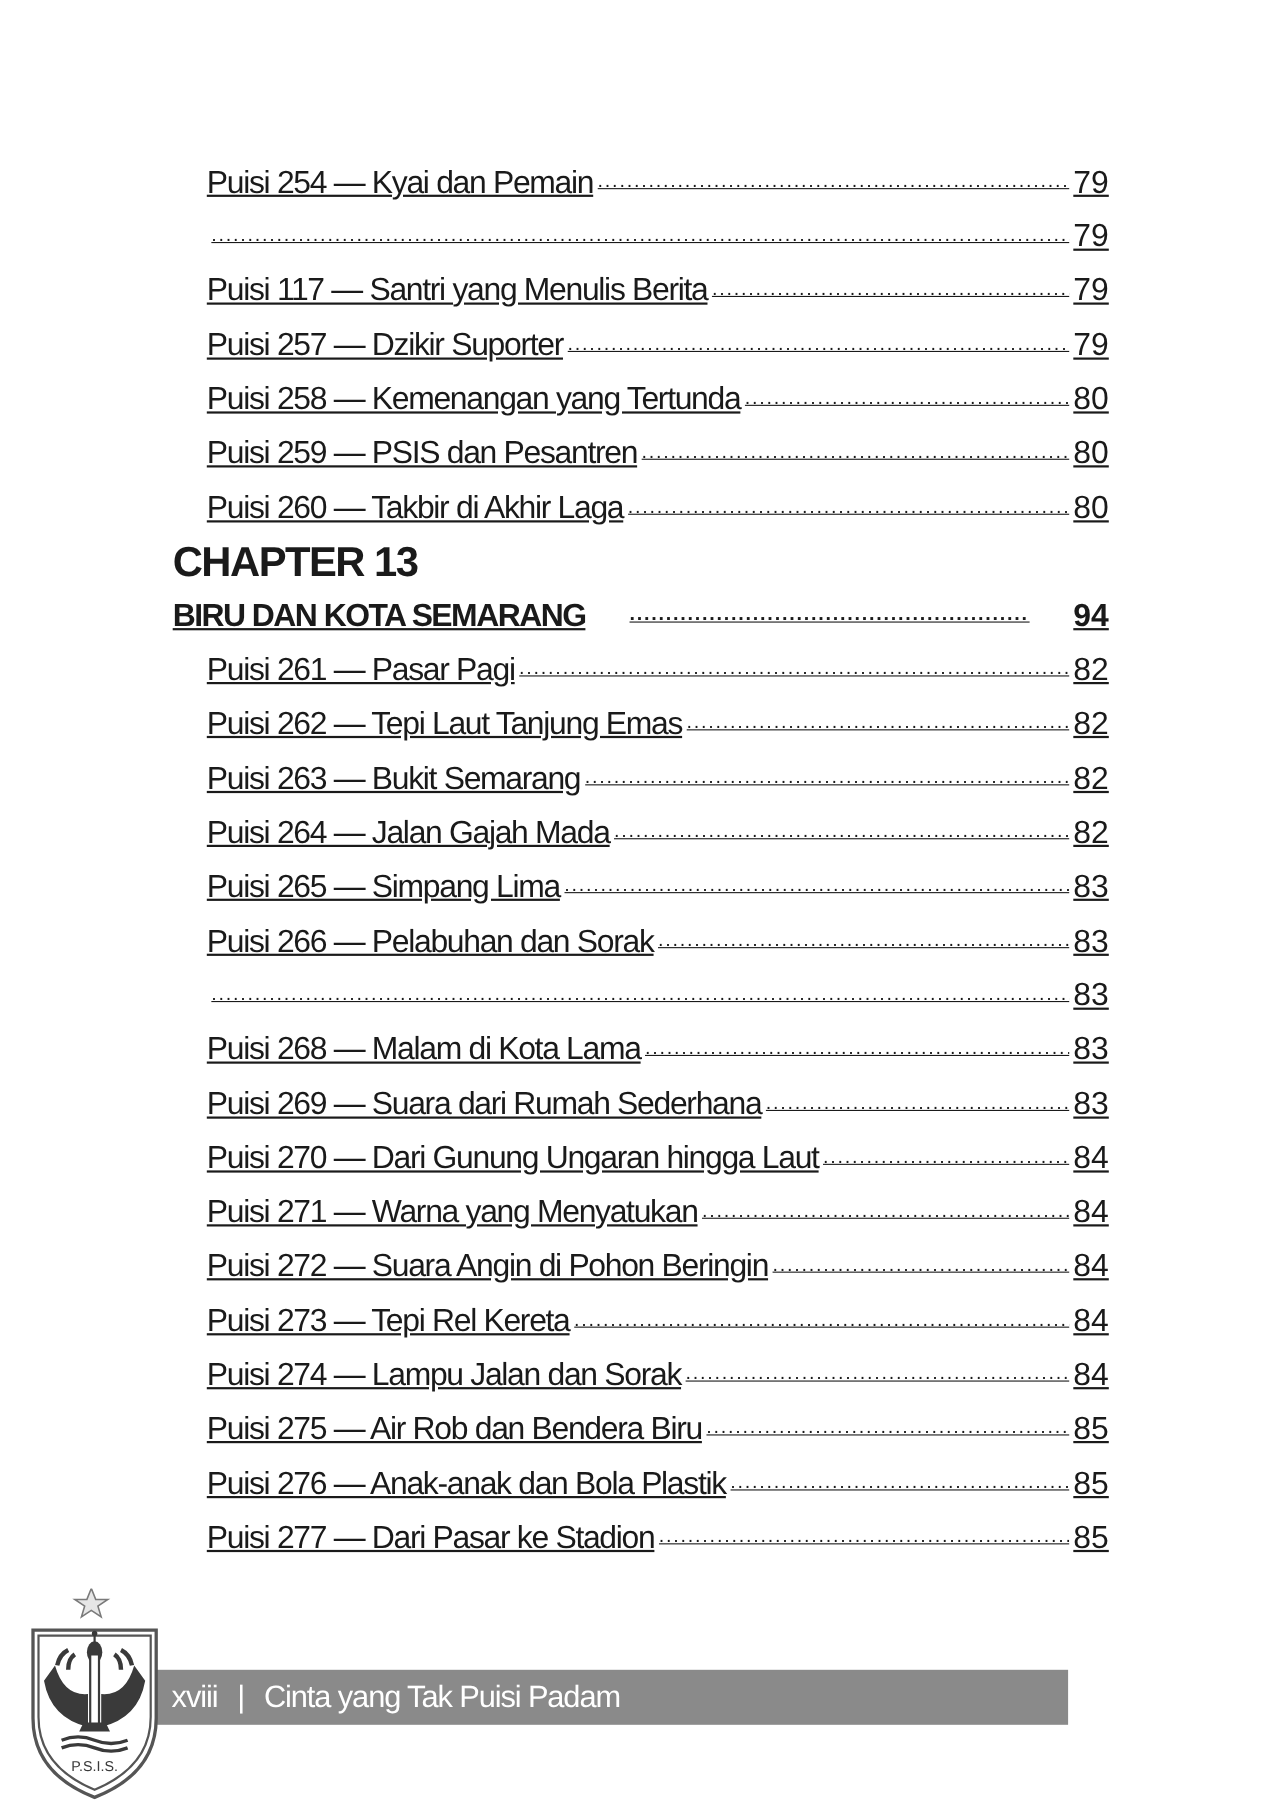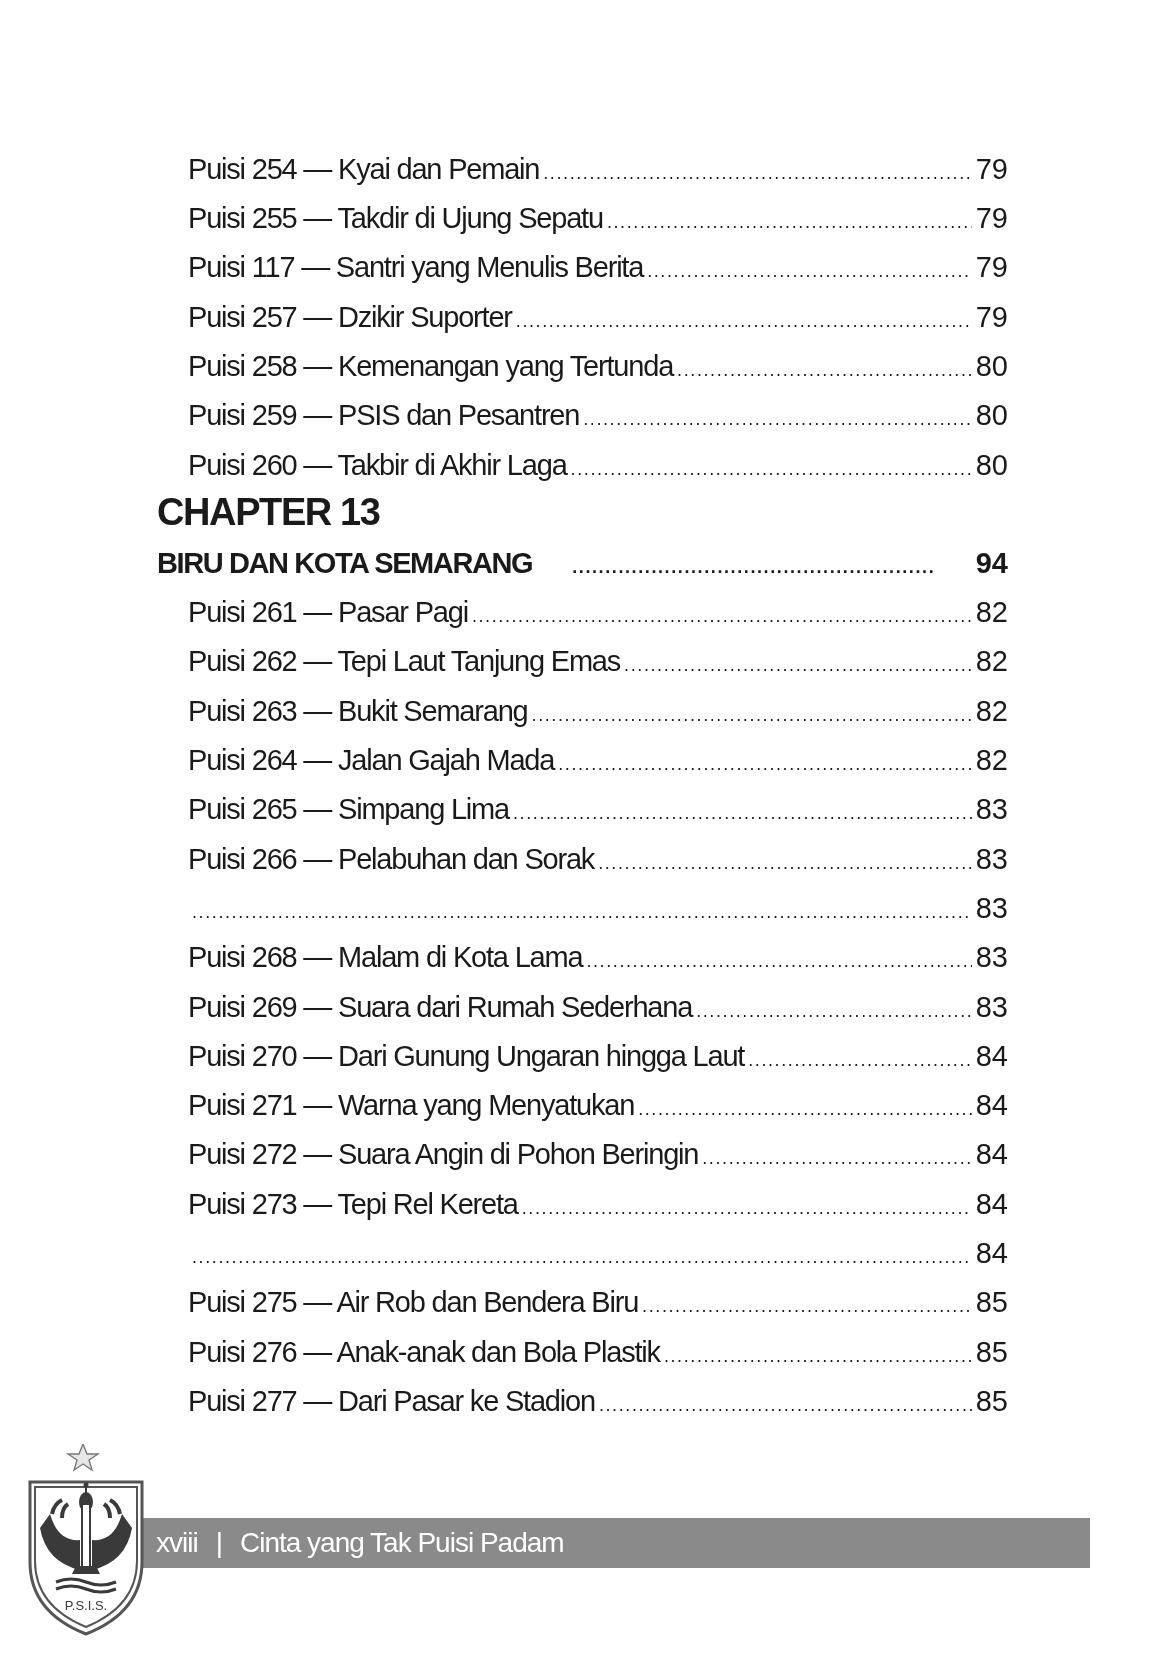--- a/index.html
+++ b/index.html
@@ -14,25 +14,26 @@
   }
   .toc {
     position: absolute;
     left: 0;
     top: 146px;
     width: 1166px;
   }
   .row {
     position: absolute;
     display: flex;
-    align-items: flex-end;
+    align-items: center;
     height: 40px;
     font-size: 29px;
     letter-spacing: -1.2px;
     white-space: nowrap;
+    text-decoration: underline;
   }
   .row.entry { left: 188px; width: 820px; }
   .row.chapter { left: 157px; width: 851px; font-weight: bold; letter-spacing: -1.4px; gap: 36px; }
   .row .title { flex: 0 0 auto; }
   .row .leader {
     flex: 1 1 auto;
     overflow: hidden;
     margin: 0 4px;
     color: #1a1a1a;
     letter-spacing: 1.6px;
@@ -48,21 +49,21 @@
     position: absolute;
     left: 157px;
     font-size: 38px;
     font-weight: bold;
     letter-spacing: -1.4px;
   }
   .footer-bar {
     position: absolute;
     left: 140px;
     top: 1518px;
-    width: 950px;
+    width: 831px;
     height: 50px;
     background: #8a8a8a;
     display: flex;
     align-items: center;
   }
   .footer-text {
     color: #ffffff;
     font-size: 28px;
     letter-spacing: -1px;
     margin-left: 16px;
@@ -80,21 +81,20 @@
 <body>
 
 <div class="toc">
 
   <div class="row entry" style="top:0px">
     <span class="title">Puisi 254 — Kyai dan Pemain</span>
     <span class="leader"></span>
     <span class="page">79</span>
   </div>
   <div class="row entry" style="top:49px">
-    <span class="title">Puisi 255 — Takdir di Ujung Sepatu</span>
     <span class="leader"></span>
     <span class="page">79</span>
   </div>
   <div class="row entry" style="top:98px">
     <span class="title">Puisi 117 — Santri yang Menulis Berita</span>
     <span class="leader"></span>
     <span class="page">79</span>
   </div>
   <div class="row entry" style="top:148px">
     <span class="title">Puisi 257 — Dzikir Suporter</span>
@@ -182,20 +182,21 @@
     <span class="title">Puisi 272 — Suara Angin di Pohon Beringin</span>
     <span class="leader"></span>
     <span class="page">84</span>
   </div>
   <div class="row entry" style="top:1035px">
     <span class="title">Puisi 273 — Tepi Rel Kereta</span>
     <span class="leader"></span>
     <span class="page">84</span>
   </div>
   <div class="row entry" style="top:1084px">
+    <span class="title">Puisi 274 — Lampu Jalan dan Sorak</span>
     <span class="leader"></span>
     <span class="page">84</span>
   </div>
   <div class="row entry" style="top:1133px">
     <span class="title">Puisi 275 — Air Rob dan Bendera Biru</span>
     <span class="leader"></span>
     <span class="page">85</span>
   </div>
   <div class="row entry" style="top:1183px">
     <span class="title">Puisi 276 — Anak-anak dan Bola Plastik</span>

